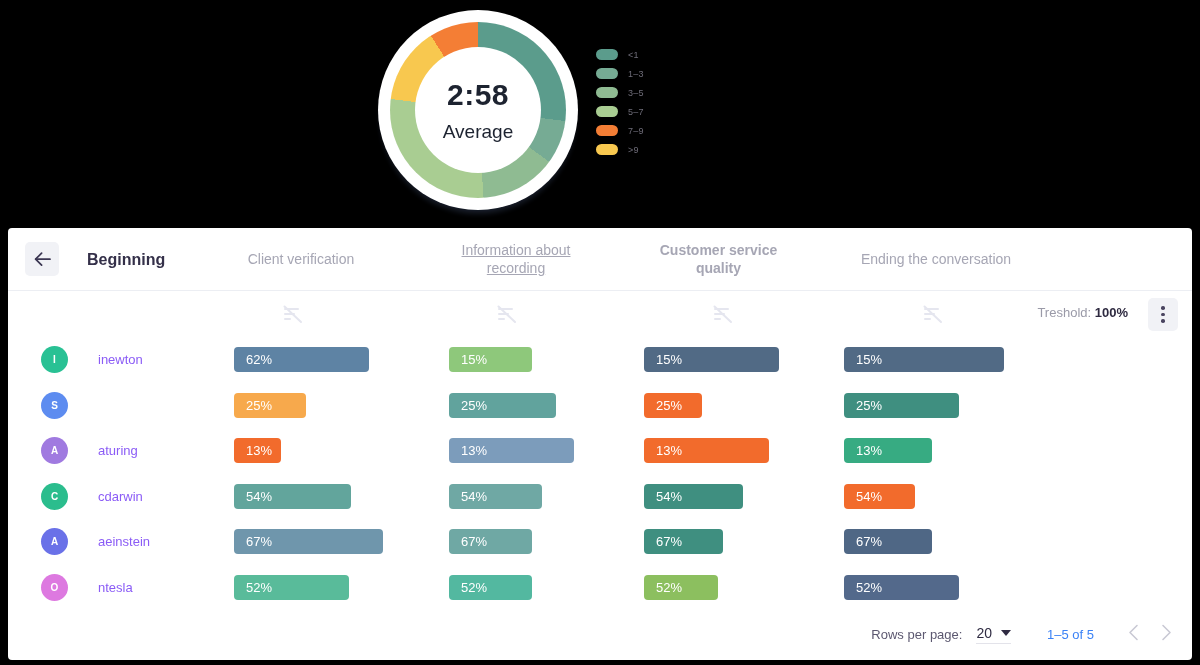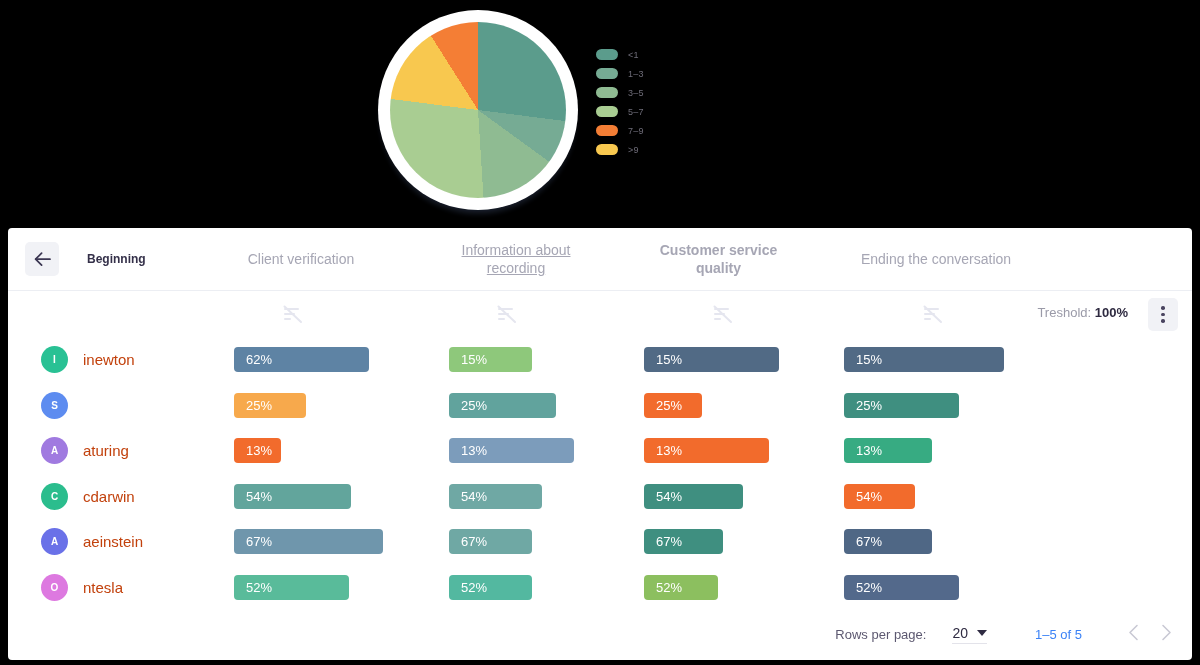--- a/index.html
+++ b/index.html
@@ -84,21 +84,21 @@
     display: flex; align-items: center; justify-content: center;
     cursor: pointer;
   }
   .back-btn svg { display: block; }
   .col-head {
     position: absolute; top: 0; height: 63px;
     display: flex; align-items: center; justify-content: center;
     text-align: center; font-size: 14px; color: #a6a6b4; line-height: 1.25;
     padding: 0 4px;
   }
-  .col-head.active { color: #343049; font-weight: 700; font-size: 12px; }
+  .col-head.active { color: #343049; font-weight: 700; font-size: 16px; }
 
   
   .filter-row { position: relative; height: 46px; }
   .sort-icon {
     position: absolute; top: 8px; width: 30px; height: 30px;
     display: flex; align-items: center; justify-content: center;
     cursor: pointer;
   }
   .threshold {
     position: absolute; right: 64px; top: 14px;
@@ -117,37 +117,36 @@
   
   .rows { position: relative; }
   .row { position: relative; height: 45.5px; }
   .avatar {
     position: absolute; left: 33px; top: 9px;
     width: 27px; height: 27px; border-radius: 50%;
     display: flex; align-items: center; justify-content: center;
     color: #ffffff; font-size: 10px; font-weight: 600;
   }
   .uname {
-    position: absolute; left: 75px; top: 0; height: 45.5px;
+    position: absolute; left: 90px; top: 0; height: 45.5px;
     display: flex; align-items: center;
-    font-size: 15px; color: #c2410c; white-space: nowrap;
+    font-size: 13px; color: #8b5cf6; white-space: nowrap;
   }
   .bar {
     position: absolute; height: 25px; border-radius: 4px;
     display: flex; align-items: center;
     color: #ffffff; font-size: 13px; font-weight: 500;
     padding-left: 12px; top: 10px;
   }
 
   
   .footer {
     position: absolute; left: 0; right: 0; bottom: 0; height: 52px;
     display: flex; align-items: center; justify-content: flex-end;
     padding-right: 20px;
-    gap: 12px;
   }
   .rpp-label { font-size: 13px; color: #5c5870; }
   .rpp-select {
     margin-left: 14px; display: flex; align-items: center; gap: 9px;
     cursor: pointer; padding-bottom: 2px; border-bottom: 1px solid #e3e3ea;
   }
   .rpp-value { font-size: 14px; color: #2f2b42; }
   .caret {
     width: 0; height: 0; border-left: 5px solid transparent;
     border-right: 5px solid transparent; border-top: 6px solid #2f2b42;
@@ -159,20 +158,24 @@
 </head>
 <body>
 
 <div id="root">
 
   <div class="donut-area">
     <div class="donut-wrap">
       <div class="donut-shadow"></div>
       <div class="donut-ring-outer"></div>
       <div class="donut-seg" id="donut-seg" style="background: conic-gradient(rgb(91, 156, 140) 0%, rgb(91, 156, 140) 27%, rgb(118, 171, 148) 27%, rgb(118, 171, 148) 35%, rgb(143, 187, 146) 35%, rgb(143, 187, 146) 49%, rgb(169, 205, 146) 49%, rgb(169, 205, 146) 77%, rgb(248, 200, 79) 77%, rgb(248, 200, 79) 91%, rgb(244, 126, 53) 91%, rgb(244, 126, 53) 100%);"></div>
+      <div class="donut-hole">
+        <div class="donut-value">2:58</div>
+        <div class="donut-label">Average</div>
+      </div>
     </div>
 
     <div class="legend" id="legend">
         <div class="legend-item">
           <span class="legend-swatch" style="background:#5b9c8c"></span>
           <span class="legend-text">&lt;1</span>
         </div>
         <div class="legend-item">
           <span class="legend-swatch" style="background:#76ab94"></span>
           <span class="legend-text">1–3</span>

